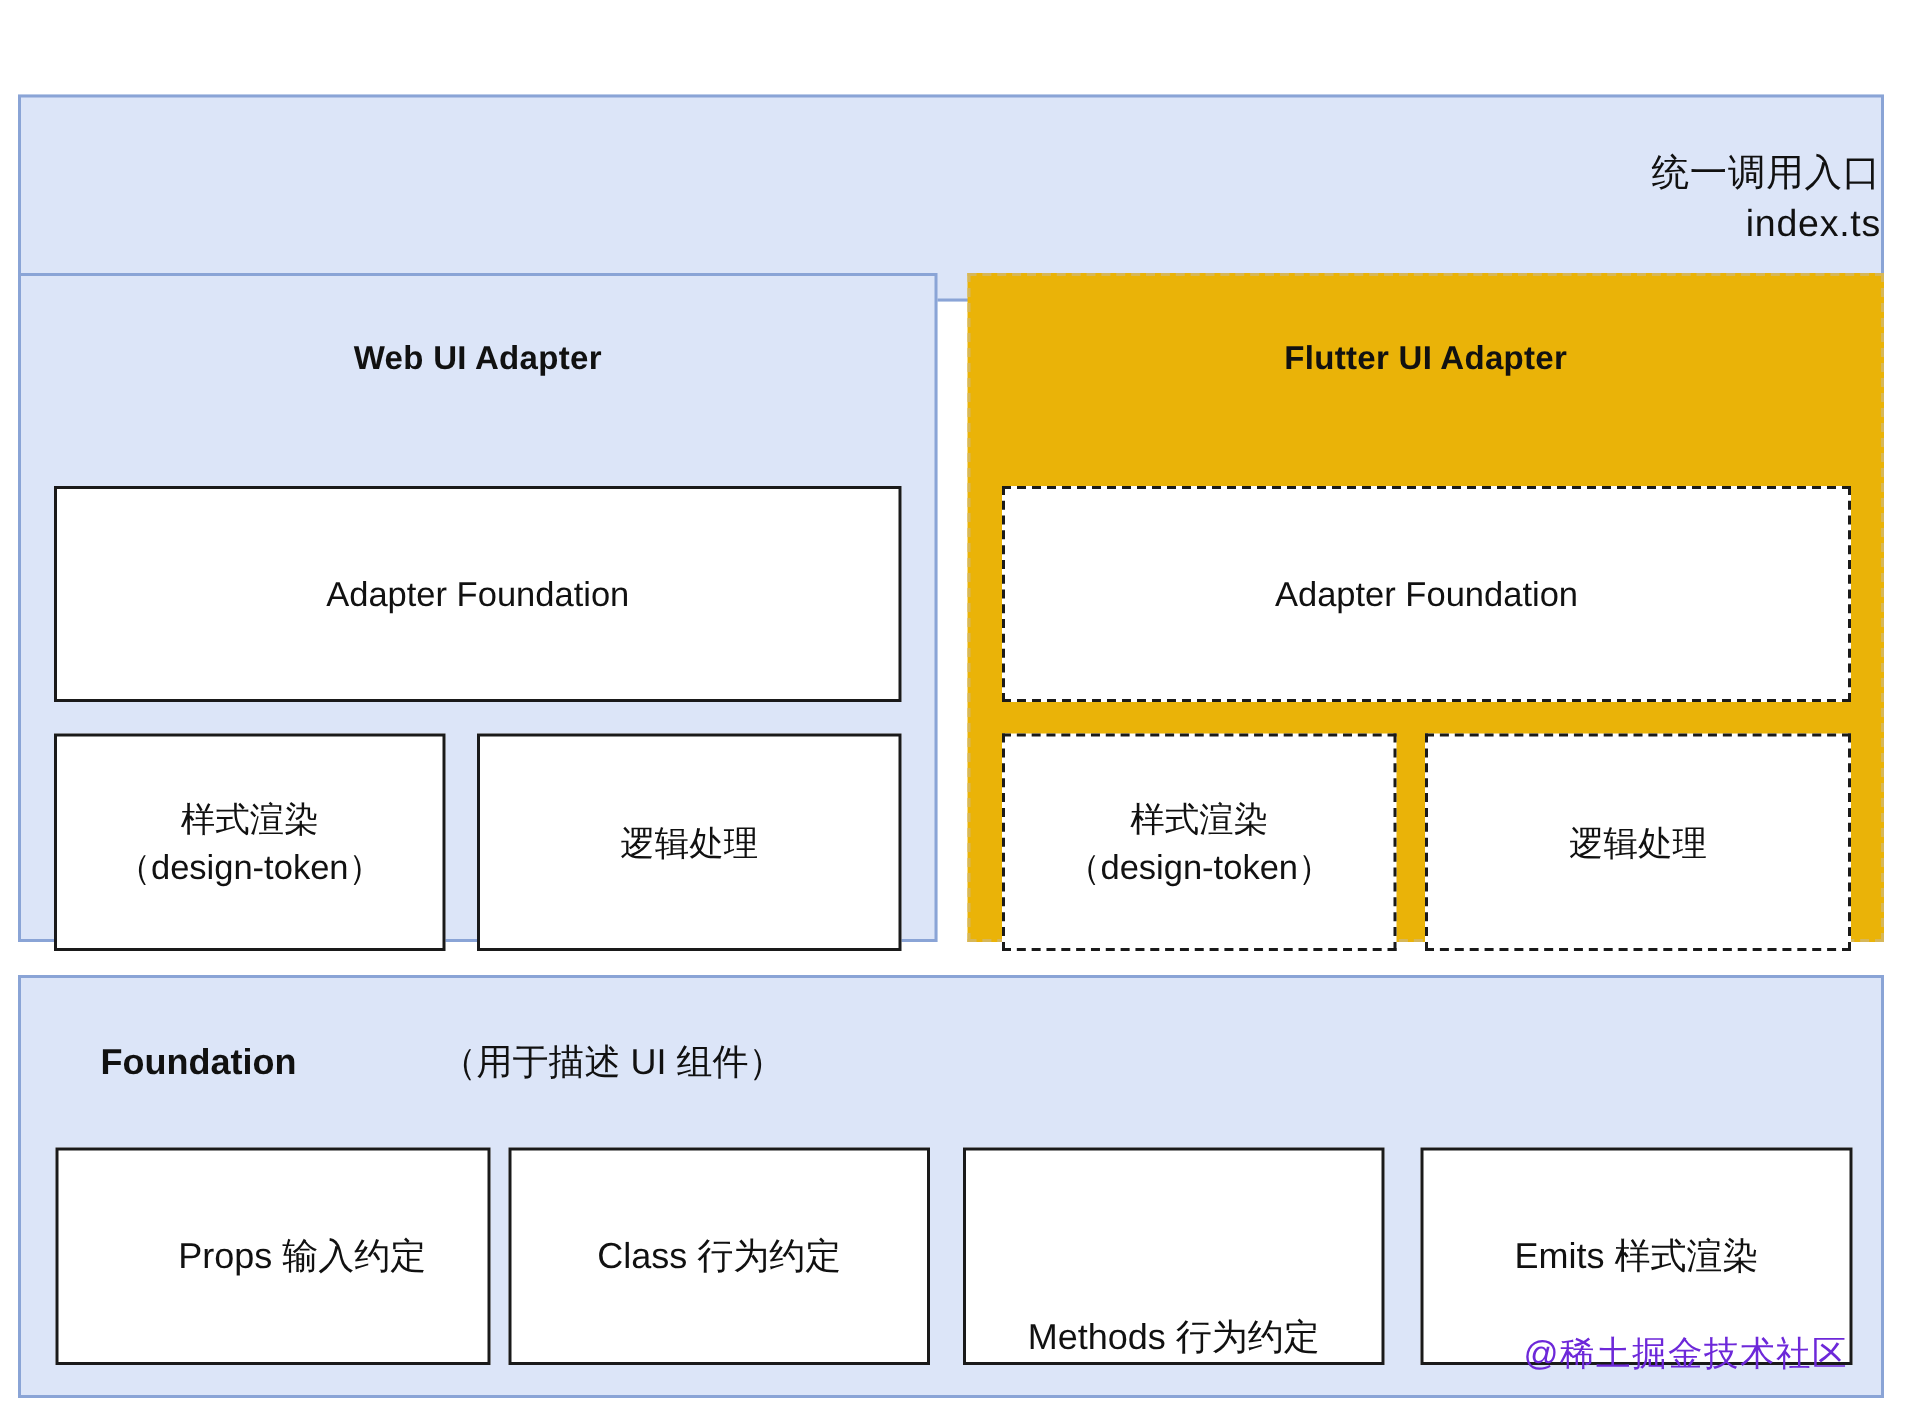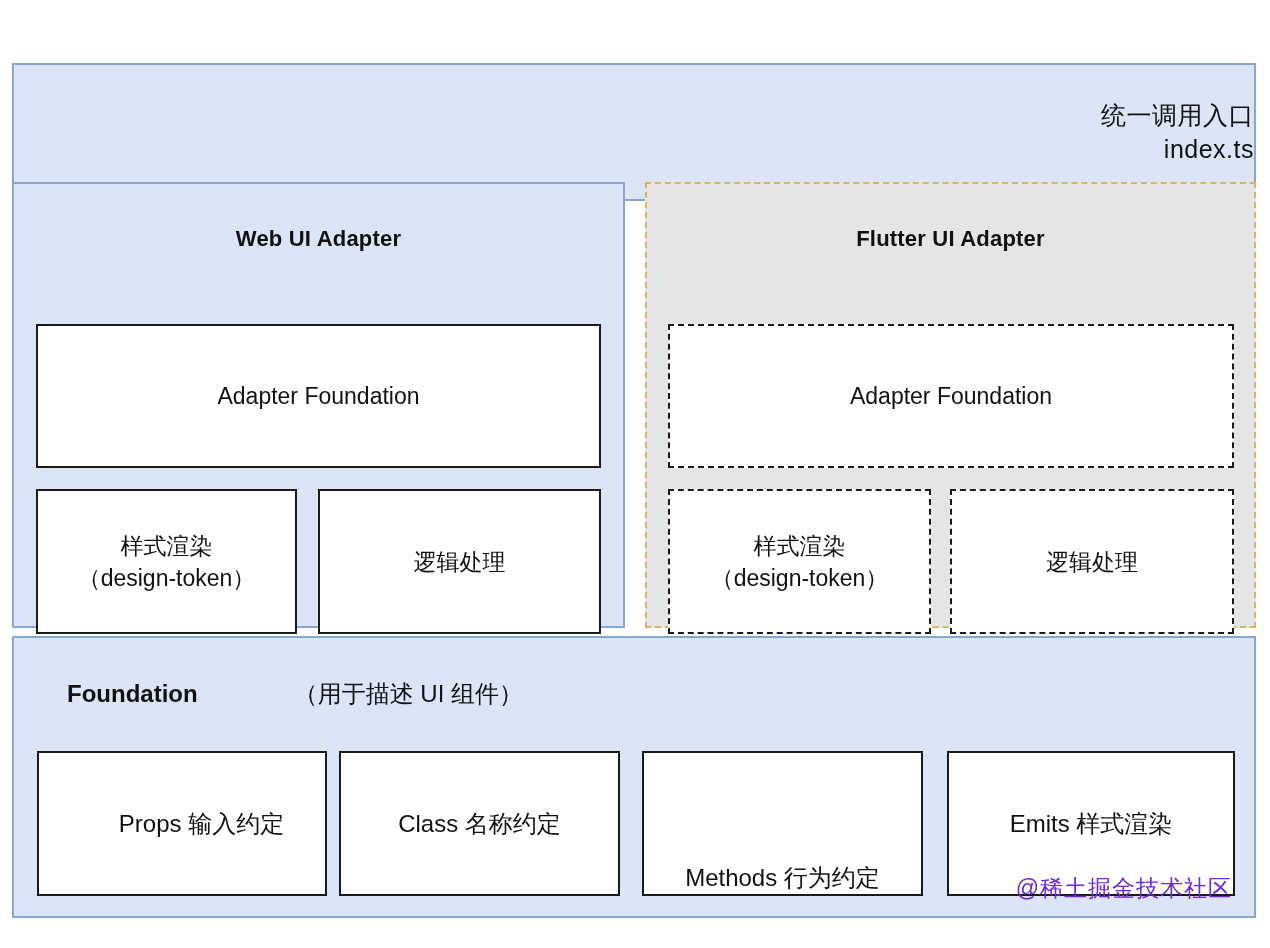--- a/index.html
+++ b/index.html
@@ -27,21 +27,21 @@
   
   .panel {
     position: absolute;
     box-sizing: border-box;
   }
   .panel-blue {
     background: #dce5f8;
     border: 2px solid #8aa4d6;
   }
   .panel-cream {
-    background: #e5e5e5;
+    background: #eab308;
     border: 2px dashed #d7b758;
   }
 
   
   #entry-box {
     left: 12px;
     top: 20px;
     width: 1244px;
     height: 138px;
     display: flex;
@@ -141,21 +141,21 @@
   #flutter-logic {
     left: 303px;
     top: 278px;
     width: 284px;
     height: 145px;
   }
 
   
   #foundation-panel {
     left: 12px;
-    top: 636px;
+    top: 650px;
     width: 1244px;
     height: 282px;
   }
   #foundation-header {
     position: absolute;
     left: 53px;
     top: 40px;
     display: flex;
     align-items: baseline;
   }
@@ -247,21 +247,21 @@
   <div class="panel panel-blue" id="foundation-panel">
     <div id="foundation-header">
       <span id="foundation-title">Foundation</span>
       <span id="foundation-subtitle">（用于描述 UI 组件）</span>
     </div>
 
     <div class="foundation-box" id="foundation-box-0">
       <span class="inner-label">Props 输入约定</span>
     </div>
     <div class="foundation-box" id="foundation-box-1">
-      <span class="inner-label">Class 名称约定</span>
+      <span class="inner-label">Class 行为约定</span>
     </div>
     <div class="foundation-box" id="foundation-box-2">
       <span class="inner-label">Methods 行为约定</span>
     </div>
     <div class="foundation-box" id="foundation-box-3">
       <span class="inner-label">Emits 样式渲染</span>
     </div>
 
     <div id="watermark">@稀土掘金技术社区</div>
   </div>

